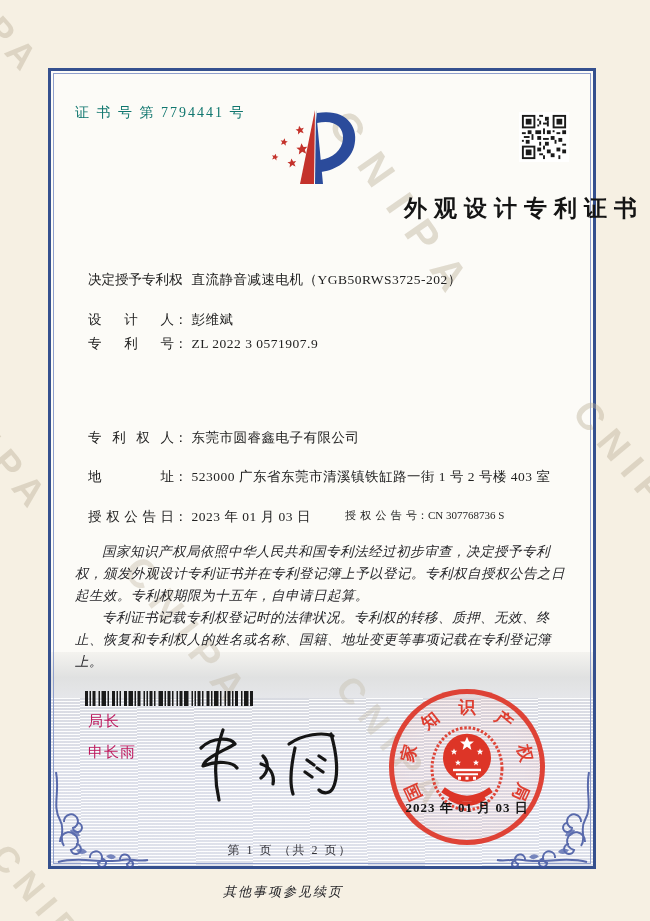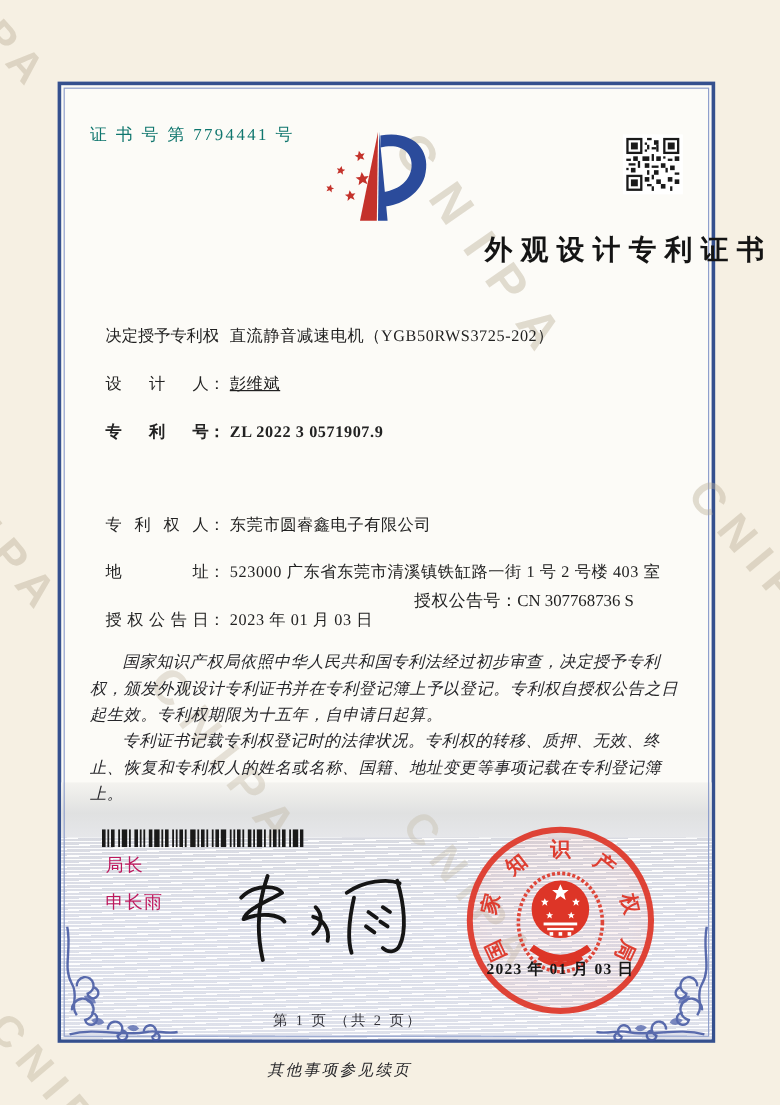--- a/index.html
+++ b/index.html
@@ -46,22 +46,22 @@
   .qr{position:absolute;left:519px;top:112px;z-index:3;background:#fff;padding:1px;}
   .title{
     position:absolute;left:48px;top:193px;width:596px;z-index:3;
     text-align:right;font-size:23px;font-weight:bold;letter-spacing:7px;color:#141414;
   }
   
   .row{position:absolute;left:88px;z-index:3;font-size:13.5px;color:#222;white-space:nowrap;}
   .row .lbl{display:inline-block;width:86px;text-align:justify;text-align-last:justify;vertical-align:bottom;}
   .row .colon{display:inline-block;margin-right:4px;}
   .row .val{letter-spacing:0.5px;}
-  .r0{top:271px;} .r1{top:311px;text-decoration:underline;} .r2{top:351px;font-weight:bold;} .r3{top:390px;} .r4{top:429px;} .r5{top:468px;} .r6{top:508px;}
-  .pair2{position:absolute;left:345px;top:492px;z-index:3;font-size:14px;white-space:nowrap;}
+  .r0{top:271px;} .r1{top:311px;} .r2{top:335px;} .r3{top:390px;} .r4{top:429px;} .r5{top:468px;} .r6{top:508px;}
+  .pair2{position:absolute;left:345px;top:508px;z-index:3;font-size:11px;white-space:nowrap;}
   .pair2 .lbl{display:inline-block;width:72px;text-align:justify;text-align-last:justify;}
   
   .paras{position:absolute;left:75px;top:541px;width:502px;z-index:3;}
   .paras p{
     margin:0;font-size:13.5px;line-height:22px;color:#26262a;
     font-style:italic;text-indent:2em;letter-spacing:0.5px;
   }
   
   .barcode{position:absolute;left:85px;top:691px;z-index:3;}
   .signer{position:absolute;left:88px;top:712px;z-index:3;font-family:"Liberation Sans","DejaVu Sans",sans-serif;font-size:15px;color:#be185d;}

